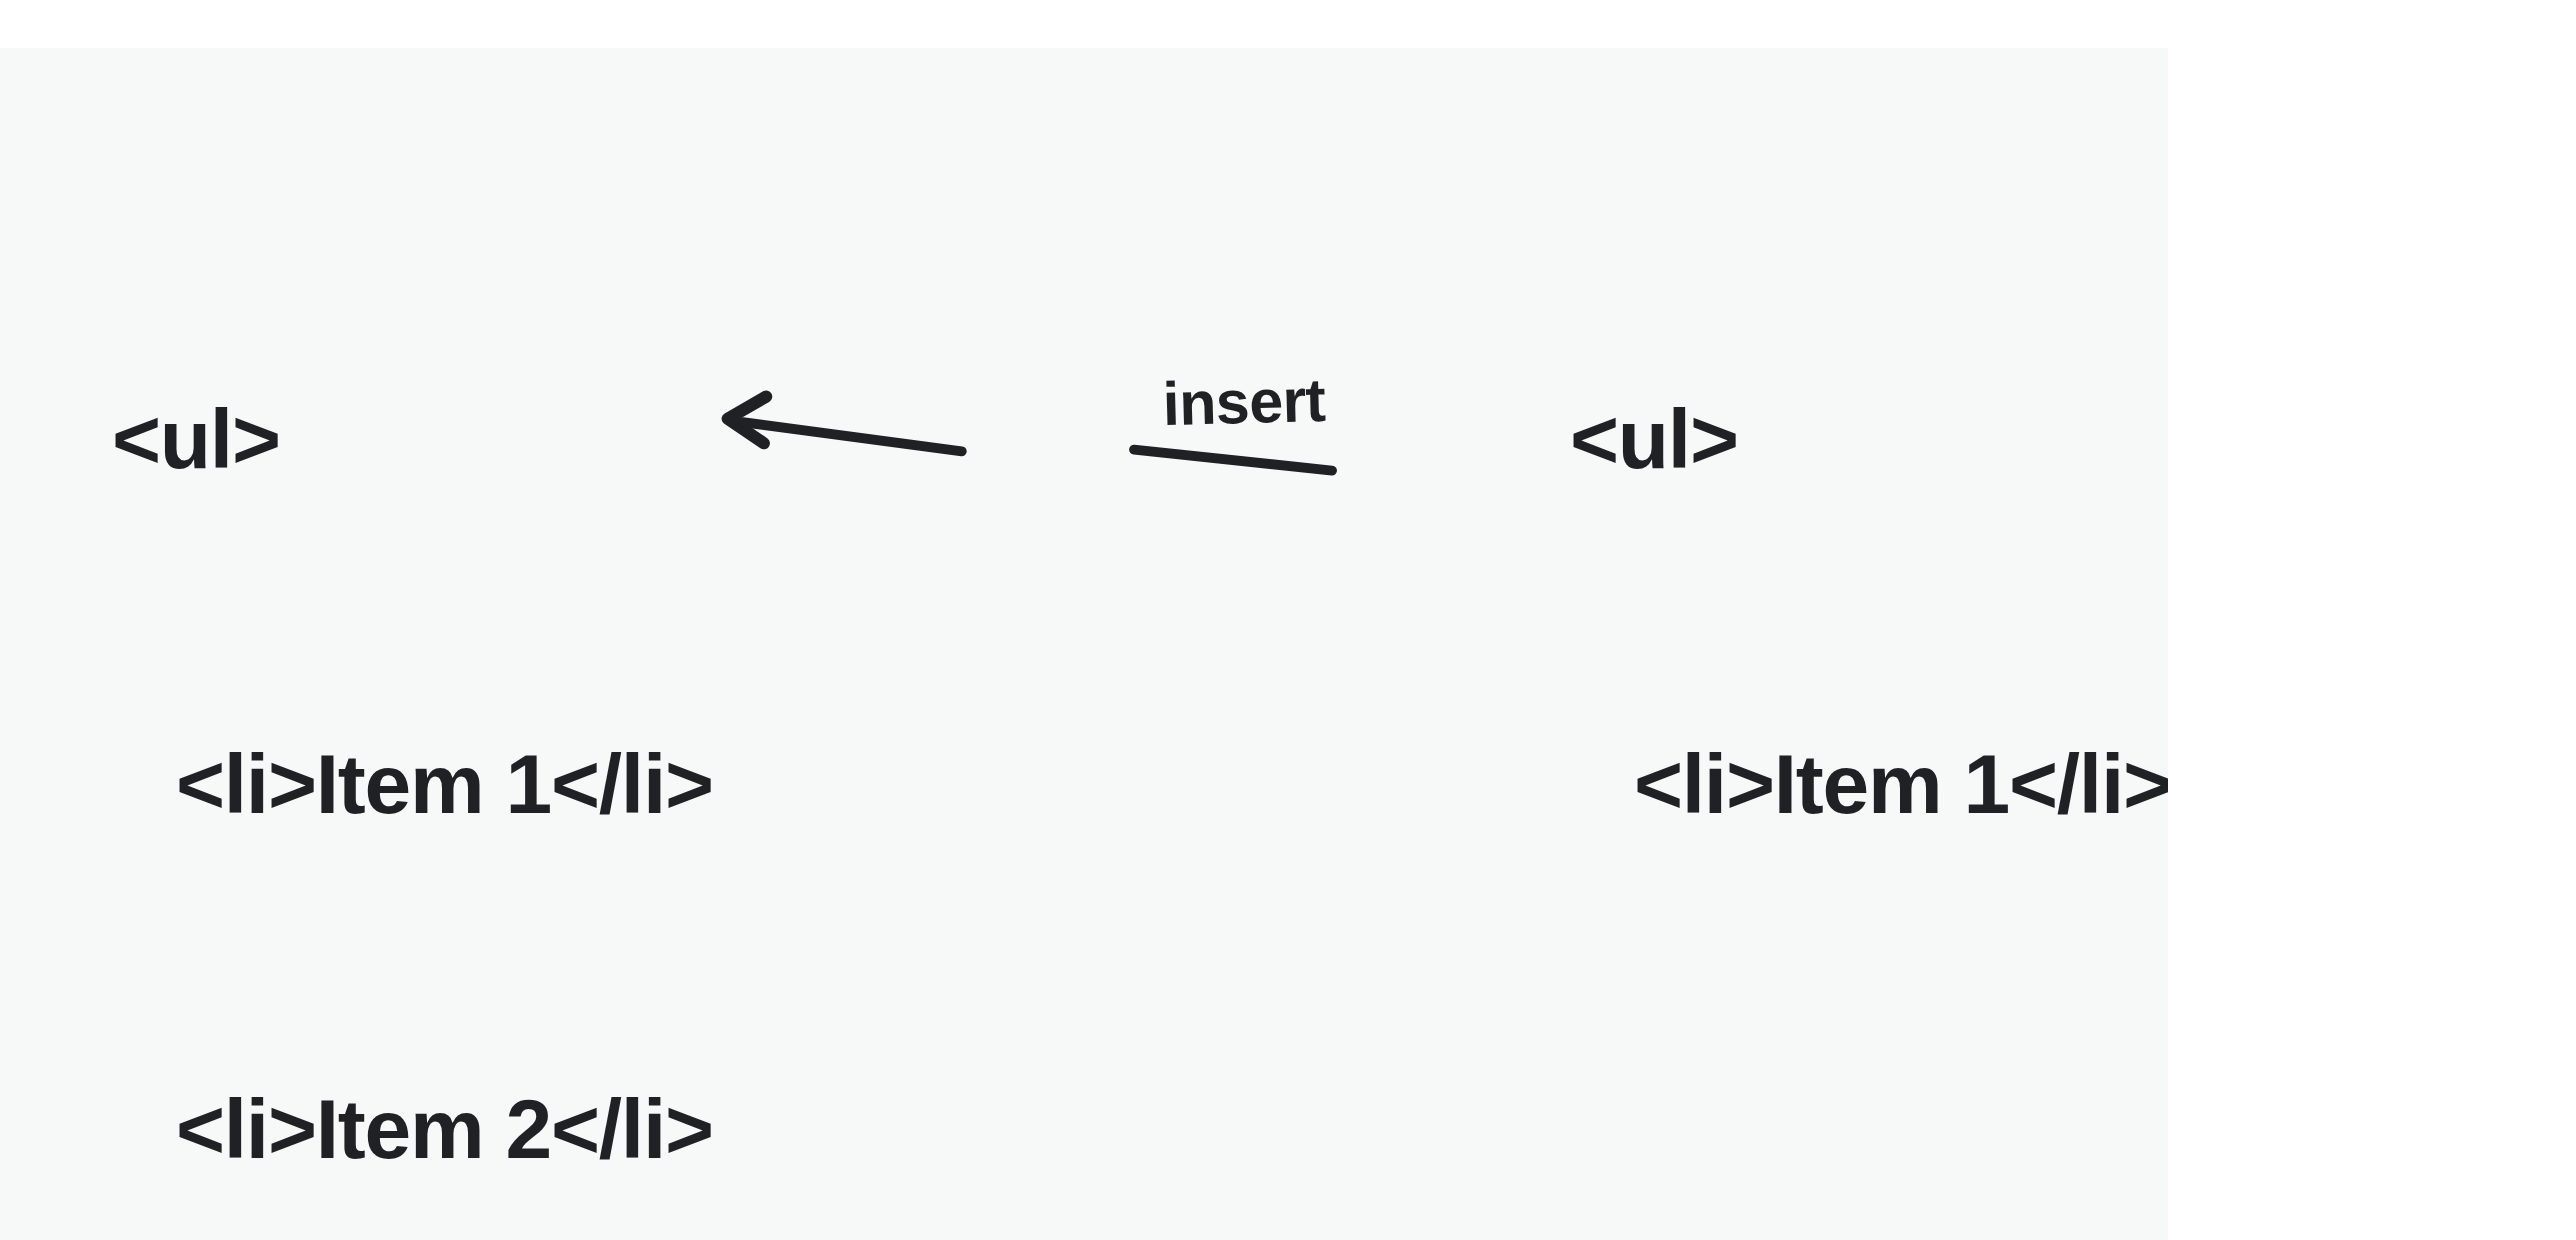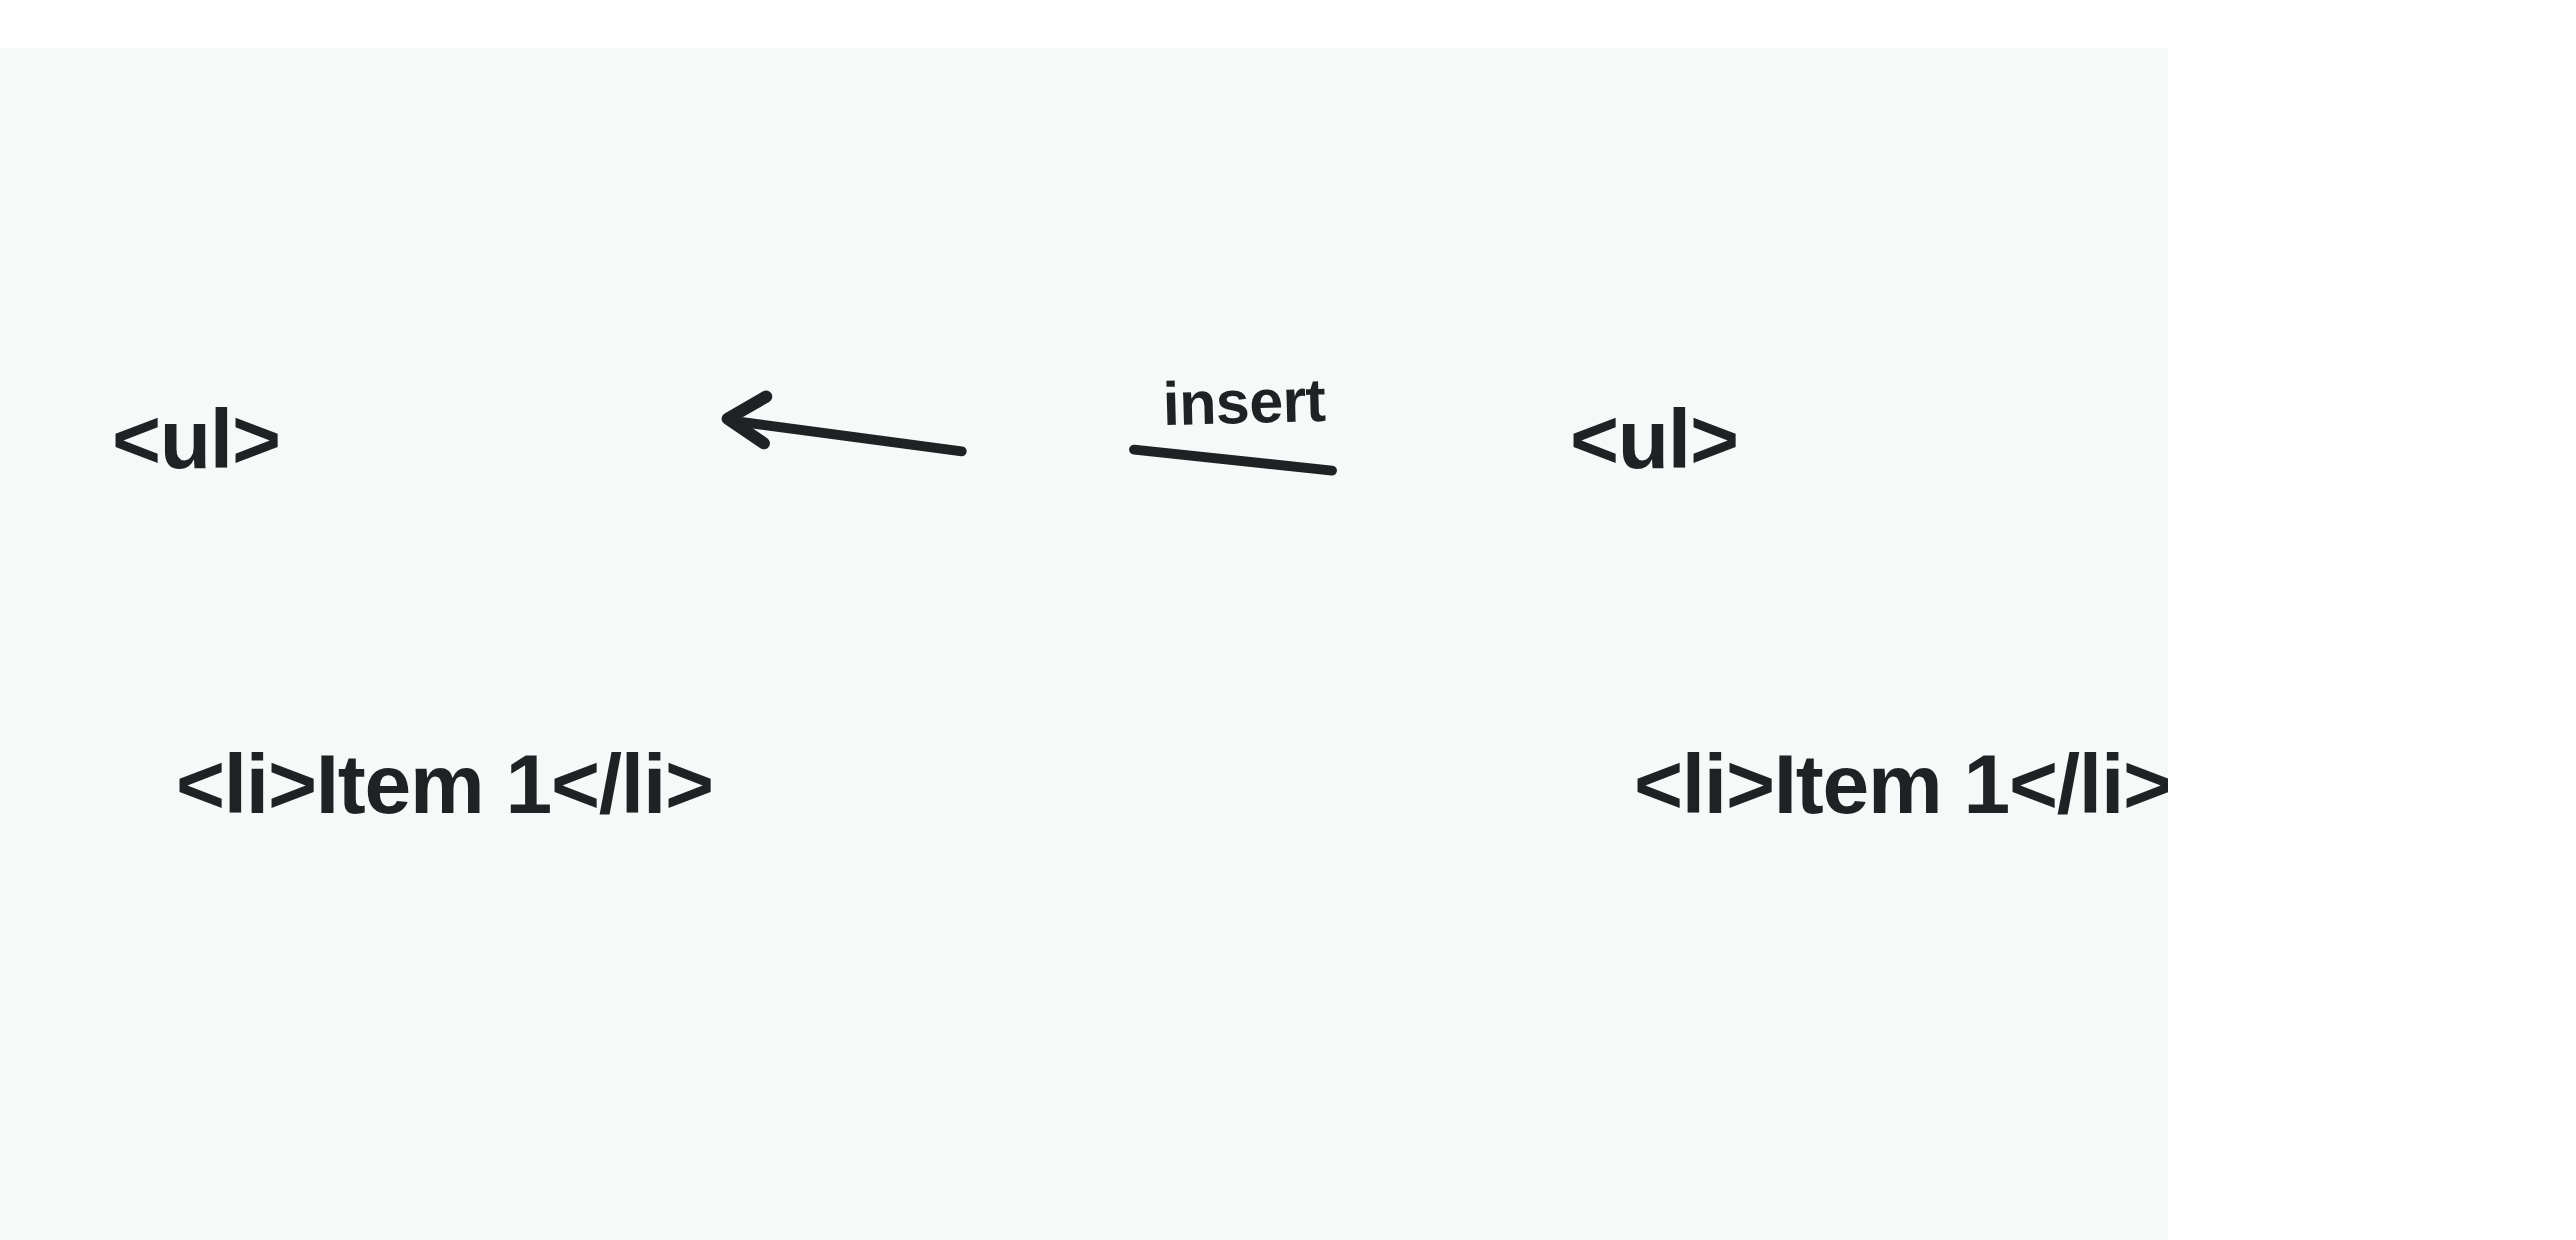--- a/index.html
+++ b/index.html
@@ -55,20 +55,21 @@
   }
 </style>
 </head>
 <body>
 
 <div class="canvas">
 
   <div class="code-list left">
     <span class="code-line">&lt;ul&gt;</span>
     <span class="code-line indent">&lt;li&gt;Item 1&lt;/li&gt;</span>
+    <span class="code-line indent">&lt;li&gt;Item 2&lt;/li&gt;</span>
     
     
     
     
     
   </div>
 
   <div class="code-list right">
     <span class="code-line">&lt;ul&gt;</span>
     <span class="code-line indent">&lt;li&gt;Item 1&lt;/li&gt;</span>

